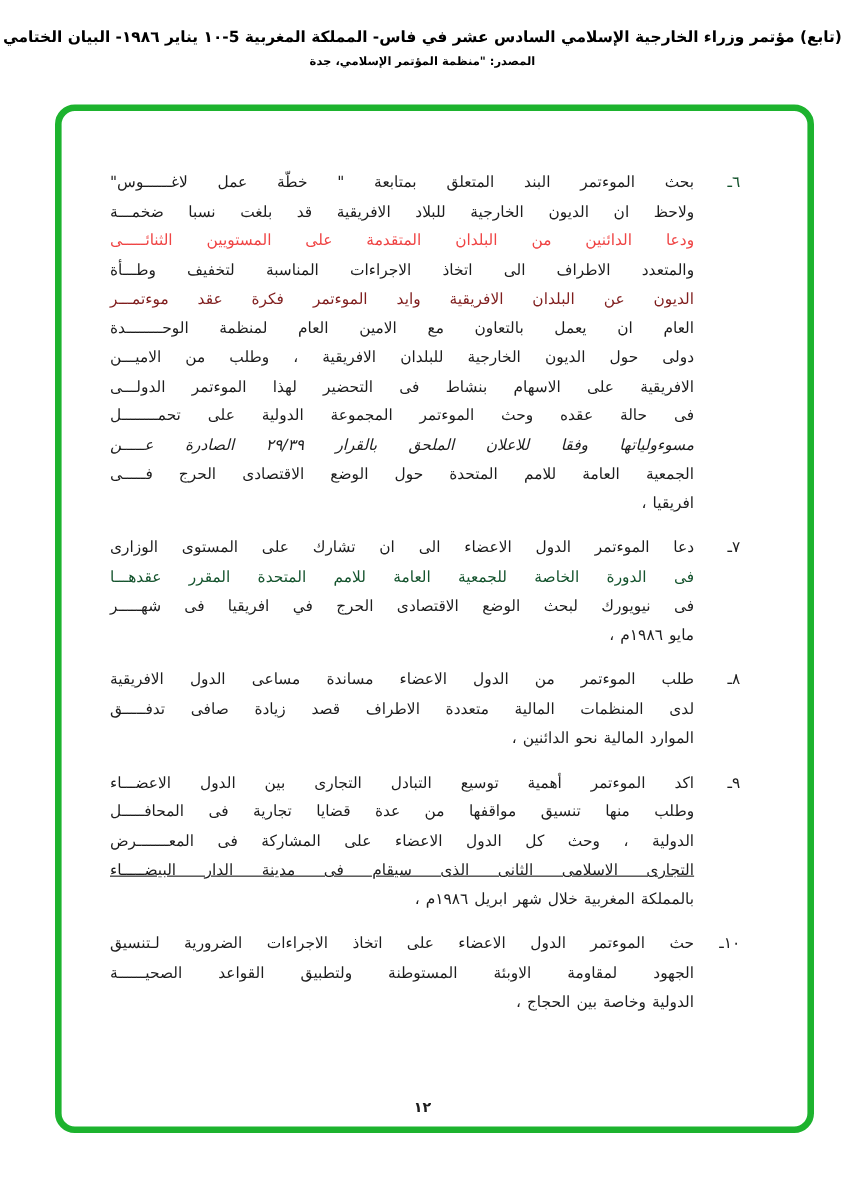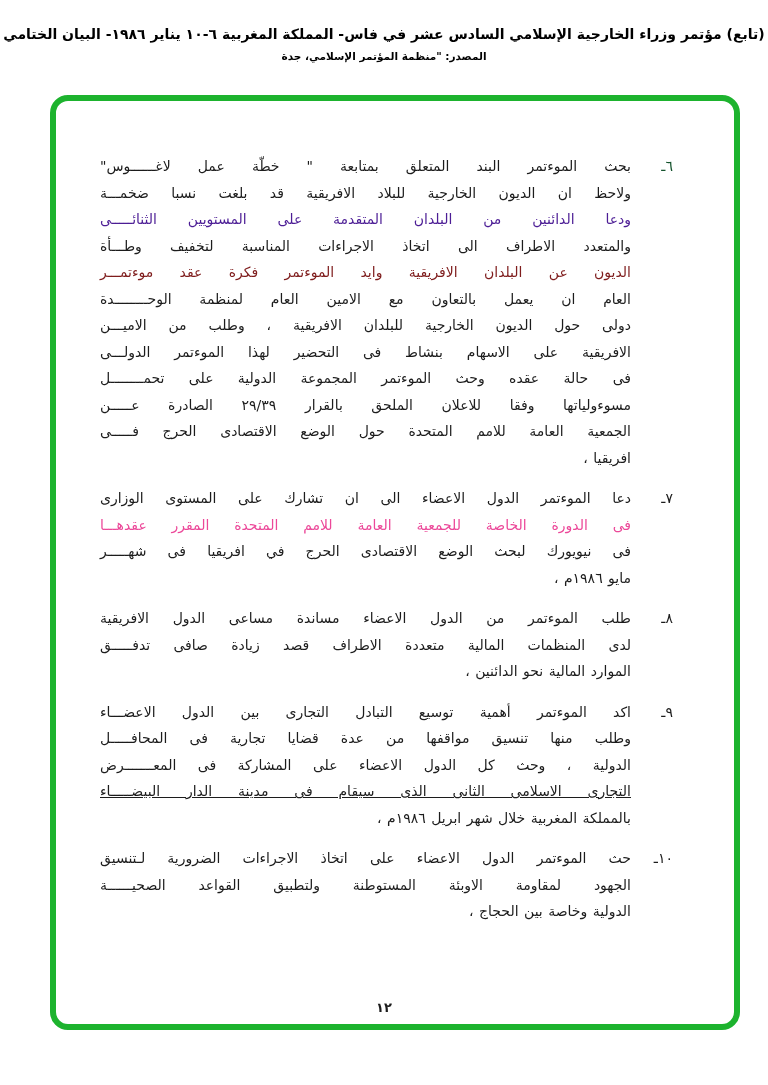--- a/index.html
+++ b/index.html
@@ -62,48 +62,48 @@
     font-size: 13px; font-weight: bold; color: #1c1c1c;
     direction: rtl;
   }
 </style>
 </head>
 <body>
 
 <div class="page">
 
   <div class="header">
-    <div class="doc-title">(تابع) مؤتمر وزراء الخارجية الإسلامي السادس عشر في فاس- المملكة المغربية ٦-١٠ يناير ١٩٨٦- البيان الختامي</div>
+    <div class="doc-title">(تابع) مؤتمر وزراء الخارجية الإسلامي السادس عشر في فاس- المملكة المغربية 5-١٠ يناير ١٩٨٦- البيان الختامي</div>
     <div class="doc-source">المصدر: "منظمة المؤتمر الإسلامي، جدة</div>
   </div>
 
   <div class="frame" style="border-color: rgb(29, 179, 46);">
     <div class="items">
         <div class="item">
           <div class="item-number" style="color: #14532d;">٦ـ</div>
           <div class="item-lines">
             <div class="line" style="color: rgb(28, 28, 28);">بحث الموءتمر البند المتعلق بمتابعة " خطّة عمل لاغــــــوس"</div>
             <div class="line" style="color: rgb(28, 28, 28);">ولاحظ ان الديون الخارجية للبلاد الافريقية قد بلغت نسبا ضخمـــة</div>
-            <div class="line" style="color: #4c1d95;">ودعا الدائنين من البلدان المتقدمة على المستويين الثنائـــــى</div>
+            <div class="line" style="color: #ef4444;">ودعا الدائنين من البلدان المتقدمة على المستويين الثنائـــــى</div>
             <div class="line" style="color: rgb(28, 28, 28);">والمتعدد الاطراف الى اتخاذ الاجراءات المناسبة لتخفيف وطـــأة</div>
             <div class="line" style="color: #7f1d1d;">الديون عن البلدان الافريقية وايد الموءتمر فكرة عقد موءتمـــر</div>
             <div class="line" style="color: rgb(28, 28, 28);">العام ان يعمل بالتعاون مع الامين العام لمنظمة الوحــــــــدة</div>
             <div class="line" style="color: rgb(28, 28, 28);">دولى حول الديون الخارجية للبلدان الافريقية ، وطلب من الاميـــن</div>
             <div class="line" style="color: rgb(28, 28, 28);">الافريقية على الاسهام بنشاط فى التحضير لهذا الموءتمر الدولـــى</div>
             <div class="line" style="color: rgb(28, 28, 28);">فى حالة عقده وحث الموءتمر المجموعة الدولية على تحمــــــــل</div>
-            <div class="line" style="color: rgb(28, 28, 28);">مسوءولياتها وفقا للاعلان الملحق بالقرار ٢٩/٣٩ الصادرة عـــــن</div>
+            <div class="line" style="color: rgb(28, 28, 28); font-style: italic;">مسوءولياتها وفقا للاعلان الملحق بالقرار ٢٩/٣٩ الصادرة عـــــن</div>
             <div class="line" style="color: rgb(28, 28, 28);">الجمعية العامة للامم المتحدة حول الوضع الاقتصادى الحرج فـــــى</div>
             <div class="line last" style="color: rgb(28, 28, 28);">افريقيا ،</div>
           </div>
         </div>
         <div class="item">
           <div class="item-number" style="color: rgb(28, 28, 28);">٧ـ</div>
           <div class="item-lines">
             <div class="line" style="color: rgb(28, 28, 28);">دعا الموءتمر الدول الاعضاء الى ان تشارك على المستوى الوزارى</div>
-            <div class="line" style="color: #ec4899;">فى الدورة الخاصة للجمعية العامة للامم المتحدة المقرر عقدهـــا</div>
+            <div class="line" style="color: #14532d;">فى الدورة الخاصة للجمعية العامة للامم المتحدة المقرر عقدهـــا</div>
             <div class="line" style="color: rgb(28, 28, 28);">فى نيويورك لبحث الوضع الاقتصادى الحرج في افريقيا فى شهـــــر</div>
             <div class="line last" style="color: rgb(28, 28, 28);">مايو ١٩٨٦م ،</div>
           </div>
         </div>
         <div class="item">
           <div class="item-number" style="color: rgb(28, 28, 28);">٨ـ</div>
           <div class="item-lines">
             <div class="line" style="color: rgb(28, 28, 28);">طلب الموءتمر من الدول الاعضاء مساندة  مساعى الدول الافريقية</div>
             <div class="line" style="color: rgb(28, 28, 28);">لدى المنظمات المالية متعددة الاطراف قصد زيادة صافى تدفـــــق</div>
             <div class="line last" style="color: rgb(28, 28, 28);">الموارد المالية نحو الدائنين ،</div>

